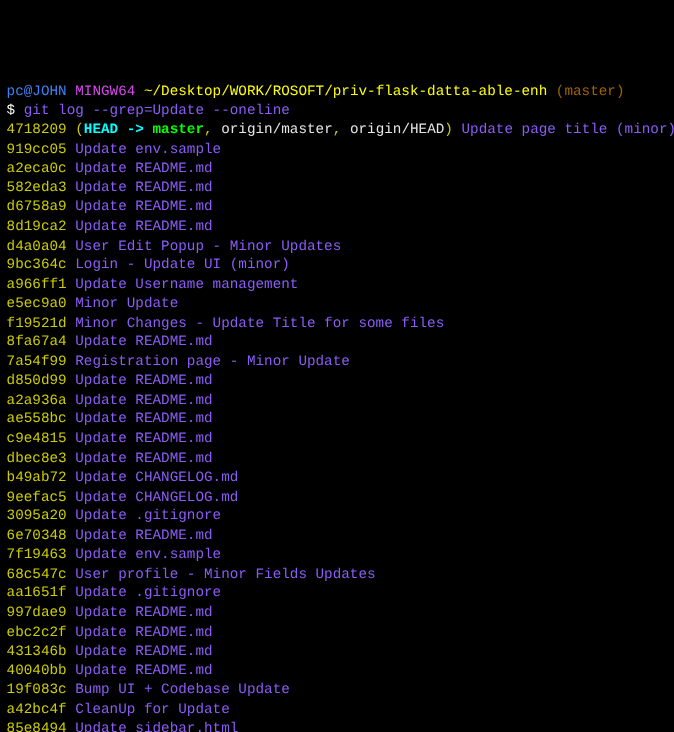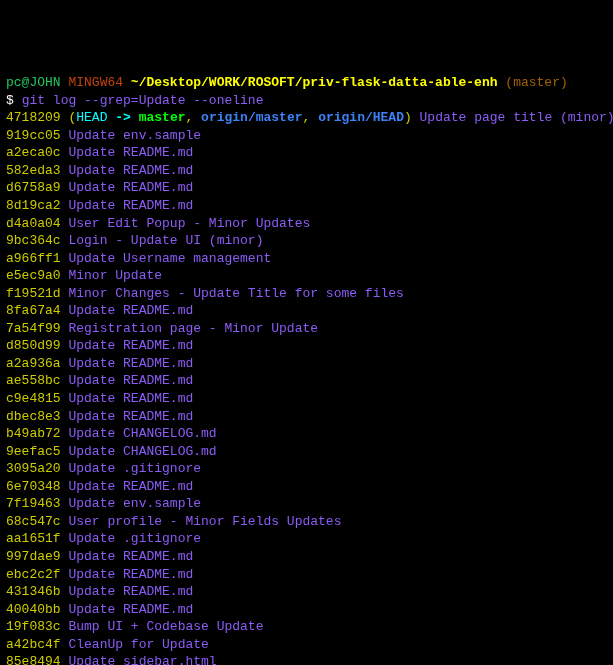--- a/index.html
+++ b/index.html
@@ -10,31 +10,31 @@
     body {
       background: #000000;
       font-family: 'Consolas', 'Monaco', 'Courier New', monospace;
       font-size: 13px;
       line-height: 1.35;
       color: #ffffff;
       padding: 4px 6px;
       white-space: pre;
       width: 613px;
     }
-    .prompt-user { color: #22c55e; margin-top: 11px; }
-    .prompt-env { color: #c2410c; }
-    .prompt-path { color: #ffff00; font-weight: bold; }
+    .prompt-user { color: #3b82f6; margin-top: 11px; }
+    .prompt-env { color: #d946ef; }
+    .prompt-path { color: #ffff00; }
     .prompt-branch { color: #a16207; }
     .prompt-symbol { color: #ffffff; }
     .hash { color: #cccc00; }
     .paren { color: #cccc00; }
-    .head { color: #00ffff; font-weight: normal; }
+    .head { color: #00ffff; font-weight: bold; }
     .arrow { color: #00ffff; font-weight: bold; }
     .branch-local { color: #00ff00; font-weight: bold; margin-top: 11px; }
-    .branch-remote { color: #3b82f6; font-weight: bold; }
+    .branch-remote { color: #e5e5e5; font-weight: normal; }
     .comma { color: #cccc00; }
     .msg { color: #8b5cf6; }
     .line { display: block; }
   </style>
 </head>
 <body>
 
 
 
 <div><span class="line"><span class="prompt-user">pc@JOHN</span> <span class="prompt-env">MINGW64</span> <span class="prompt-path">~/Desktop/WORK/ROSOFT/priv-flask-datta-able-enh</span> <span class="prompt-branch">(master)</span></span><span class="line"><span class="prompt-symbol">$</span> <span class="msg">git log --grep=Update --oneline</span></span><span class="line"><span class="hash">4718209</span> <span class="paren">(</span><span class="head">HEAD</span><span class="arrow"> -&gt; </span><span class="branch-local">master</span><span class="comma">, </span><span class="branch-remote">origin/master</span><span class="comma">, </span><span class="branch-remote">origin/HEAD</span><span class="paren">)</span><span class="msg"> Update page title (minor)</span></span><span id="commit-list"><span class="line"><span class="hash">919cc05</span> <span class="msg">Update env.sample</span></span><span class="line"><span class="hash">a2eca0c</span> <span class="msg">Update README.md</span></span><span class="line"><span class="hash">582eda3</span> <span class="msg">Update README.md</span></span><span class="line"><span class="hash">d6758a9</span> <span class="msg">Update README.md</span></span><span class="line"><span class="hash">8d19ca2</span> <span class="msg">Update README.md</span></span><span class="line"><span class="hash">d4a0a04</span> <span class="msg">User Edit Popup - Minor Updates</span></span><span class="line"><span class="hash">9bc364c</span> <span class="msg">Login - Update UI (minor)</span></span><span class="line"><span class="hash">a966ff1</span> <span class="msg">Update Username management</span></span><span class="line"><span class="hash">e5ec9a0</span> <span class="msg">Minor Update</span></span><span class="line"><span class="hash">f19521d</span> <span class="msg">Minor Changes - Update Title for some files</span></span><span class="line"><span class="hash">8fa67a4</span> <span class="msg">Update README.md</span></span><span class="line"><span class="hash">7a54f99</span> <span class="msg">Registration page - Minor Update</span></span><span class="line"><span class="hash">d850d99</span> <span class="msg">Update README.md</span></span><span class="line"><span class="hash">a2a936a</span> <span class="msg">Update README.md</span></span><span class="line"><span class="hash">ae558bc</span> <span class="msg">Update README.md</span></span><span class="line"><span class="hash">c9e4815</span> <span class="msg">Update README.md</span></span><span class="line"><span class="hash">dbec8e3</span> <span class="msg">Update README.md</span></span><span class="line"><span class="hash">b49ab72</span> <span class="msg">Update CHANGELOG.md</span></span><span class="line"><span class="hash">9eefac5</span> <span class="msg">Update CHANGELOG.md</span></span><span class="line"><span class="hash">3095a20</span> <span class="msg">Update .gitignore</span></span><span class="line"><span class="hash">6e70348</span> <span class="msg">Update README.md</span></span><span class="line"><span class="hash">7f19463</span> <span class="msg">Update env.sample</span></span><span class="line"><span class="hash">68c547c</span> <span class="msg">User profile - Minor Fields Updates</span></span><span class="line"><span class="hash">aa1651f</span> <span class="msg">Update .gitignore</span></span><span class="line"><span class="hash">997dae9</span> <span class="msg">Update README.md</span></span><span class="line"><span class="hash">ebc2c2f</span> <span class="msg">Update README.md</span></span><span class="line"><span class="hash">431346b</span> <span class="msg">Update README.md</span></span><span class="line"><span class="hash">40040bb</span> <span class="msg">Update README.md</span></span><span class="line"><span class="hash">19f083c</span> <span class="msg">Bump UI + Codebase Update</span></span><span class="line"><span class="hash">a42bc4f</span> <span class="msg">CleanUp for Update</span></span><span class="line"><span class="hash">85e8494</span> <span class="msg">Update sidebar.html</span></span></span></div>

